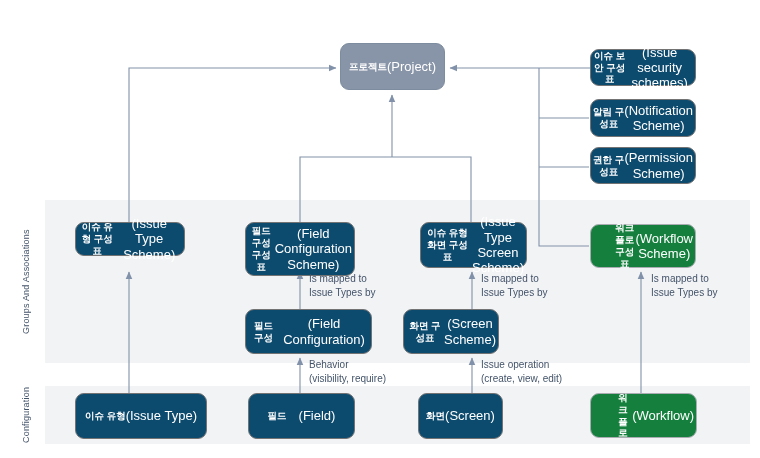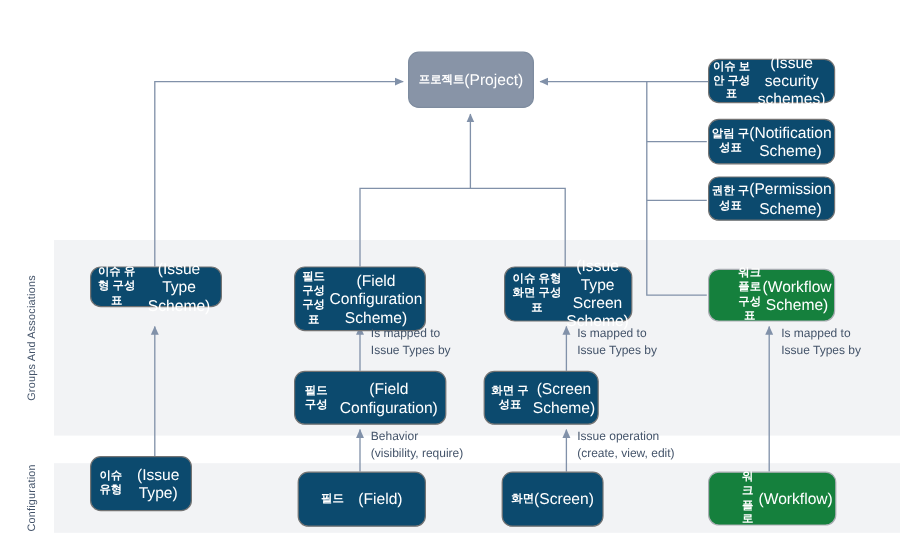--- a/index.html
+++ b/index.html
@@ -23,21 +23,21 @@
   #n-project{left:340px;top:43px;width:105px;height:47px;}
   #n-sec{left:590px;top:49px;width:106px;height:37px;}
   #n-notif{left:590px;top:99px;width:106px;height:38px;}
   #n-perm{left:590px;top:147px;width:106px;height:37px;}
   #n-its{left:75px;top:222px;width:110px;height:34px;}
   #n-fcs{left:245px;top:222px;width:110px;height:54px;}
   #n-itss{left:420px;top:222px;width:107px;height:46px;}
   #n-wfs{left:590px;top:224px;width:106px;height:44px;}
   #n-fc{left:245px;top:309px;width:127px;height:45px;}
   #n-ss{left:403px;top:309px;width:96px;height:45px;}
-  #n-it{left:75px;top:380px;width:85px;height:46px;}
+  #n-it{left:75px;top:393px;width:132px;height:46px;}
   #n-field{left:248px;top:393px;width:107px;height:46px;gap:12px;}
   #n-screen{left:418px;top:393px;width:85px;height:46px;}
   #n-wf{left:590px;top:393px;width:107px;height:45px;}
   .elabel{position:absolute;font-size:10px;color:#44546a;white-space:pre-line;line-height:1.4;}
   #el-map-f{left:309px;top:272px;}
   #el-map-s{left:481px;top:272px;}
   #el-map-w{left:651px;top:272px;}
   #el-beh{left:309px;top:358px;}
   #el-op{left:481px;top:358px;}
 </style>

